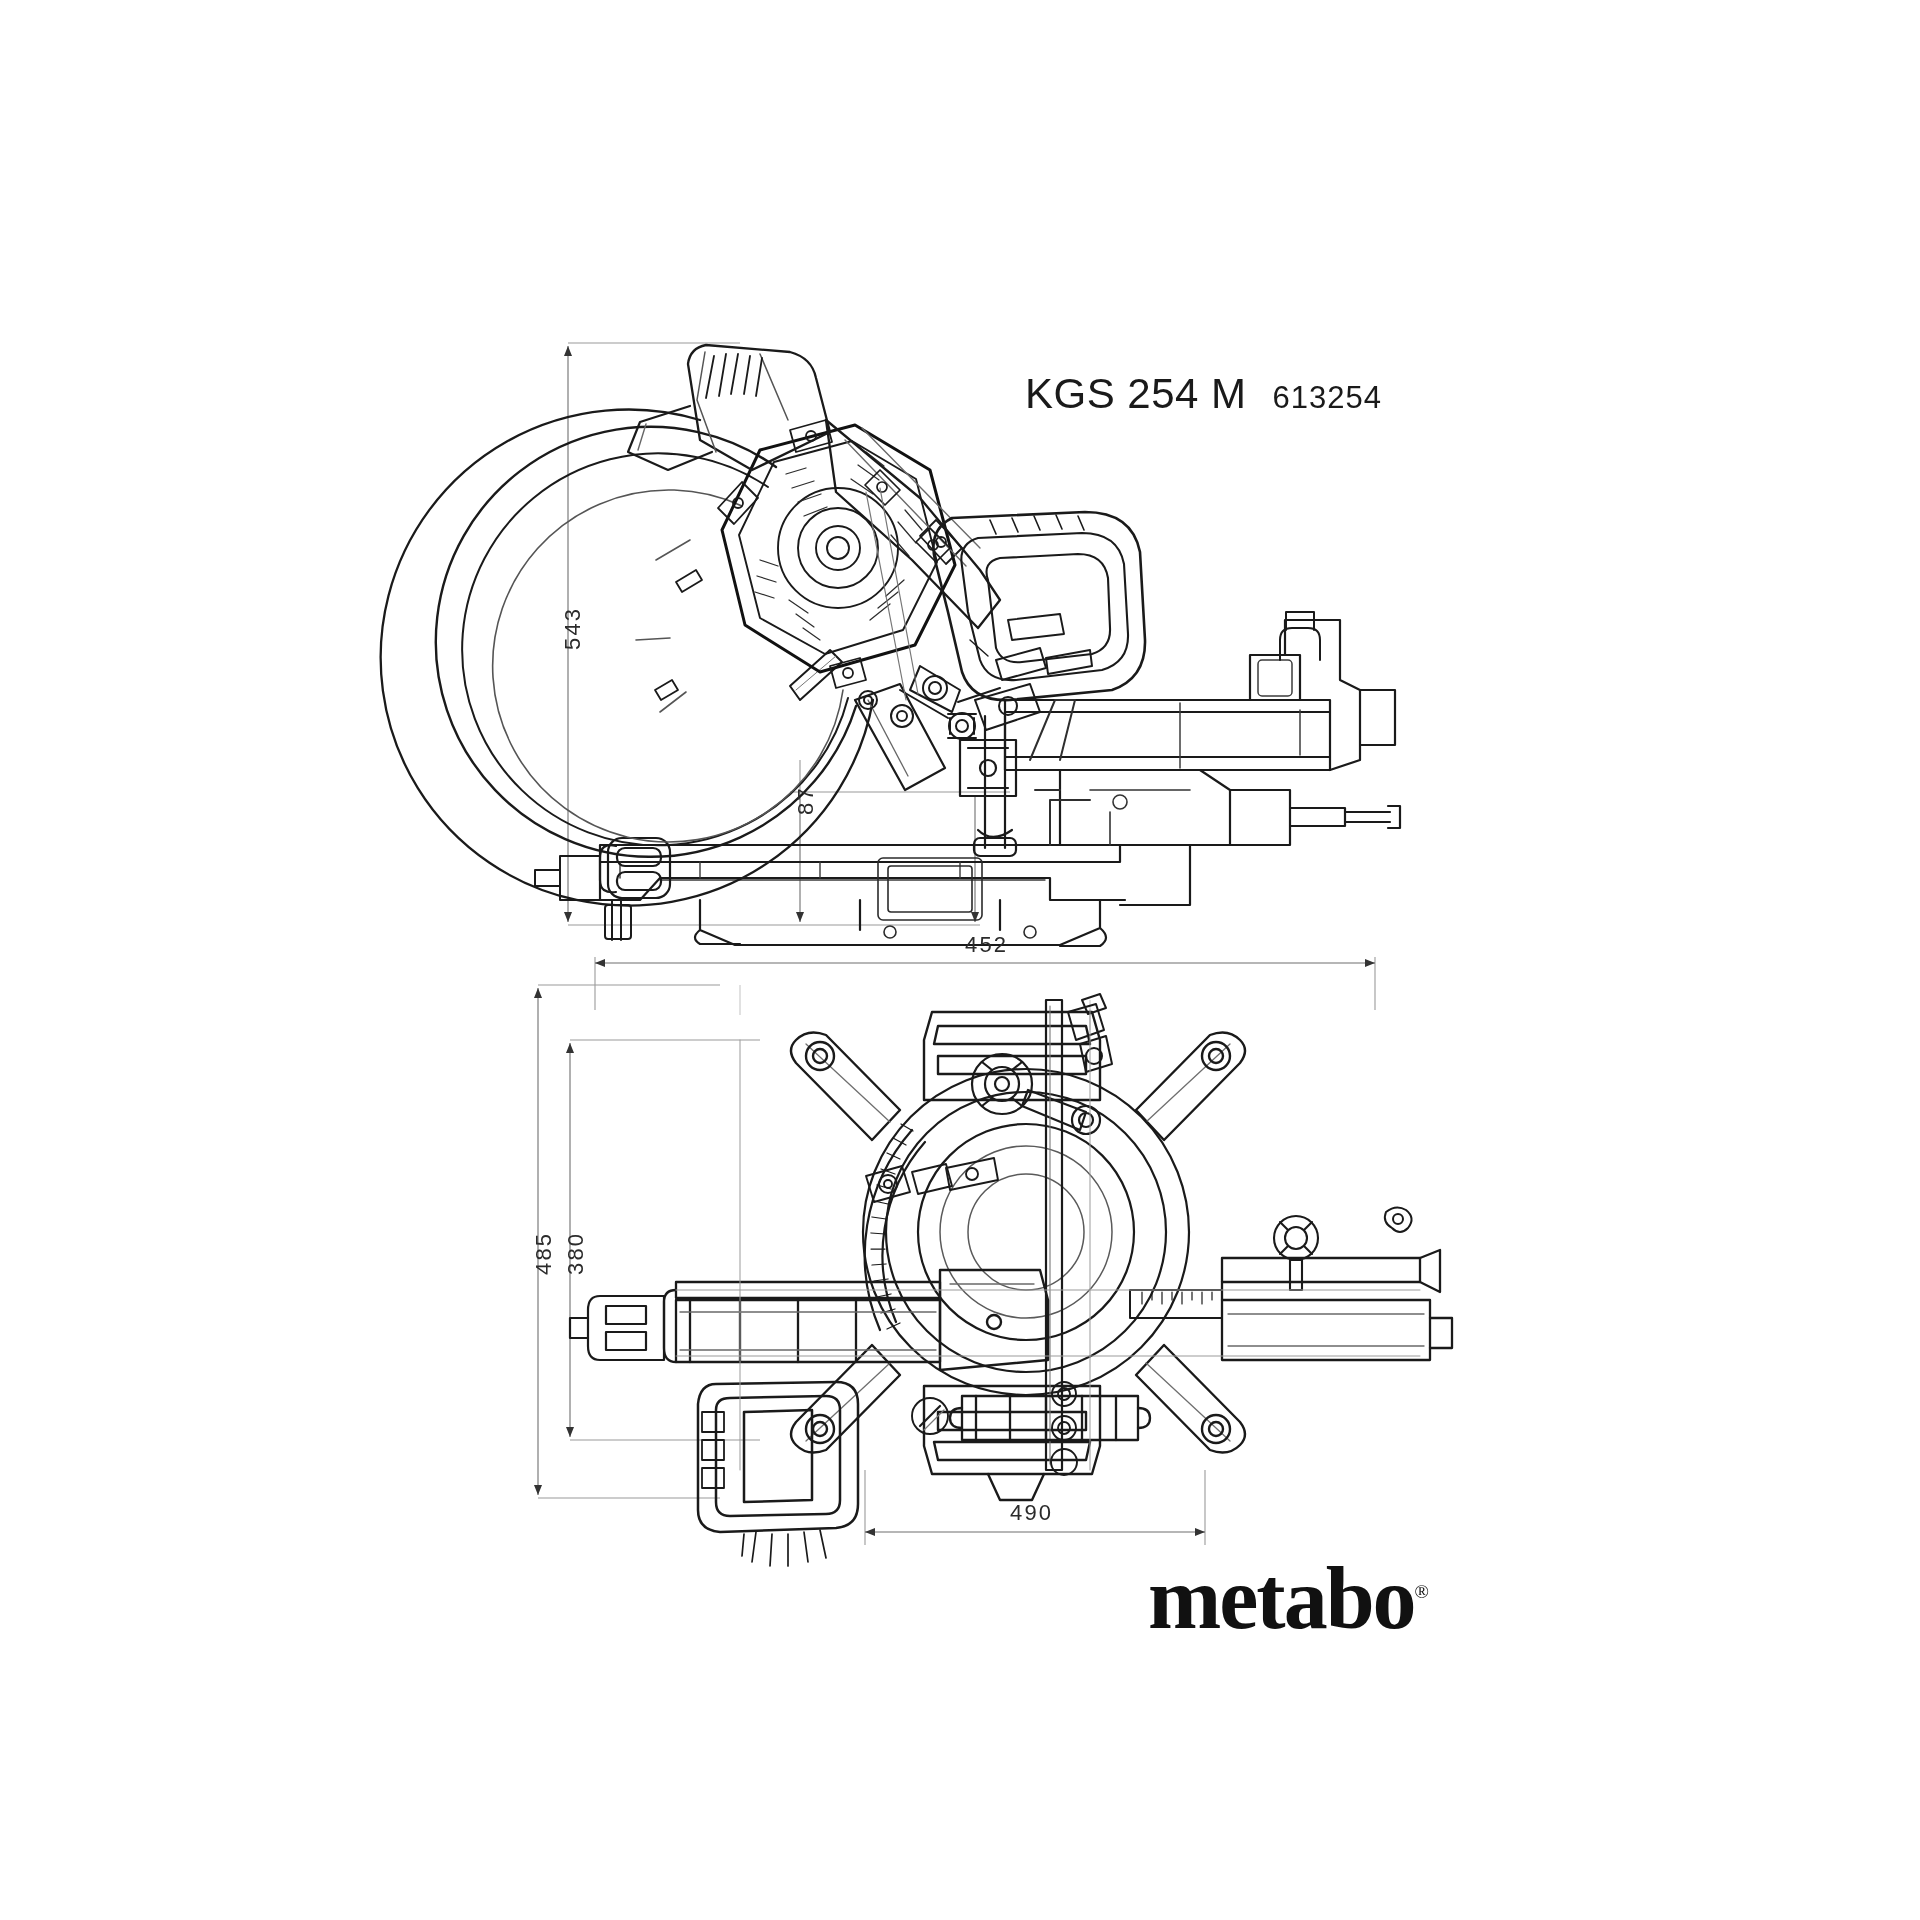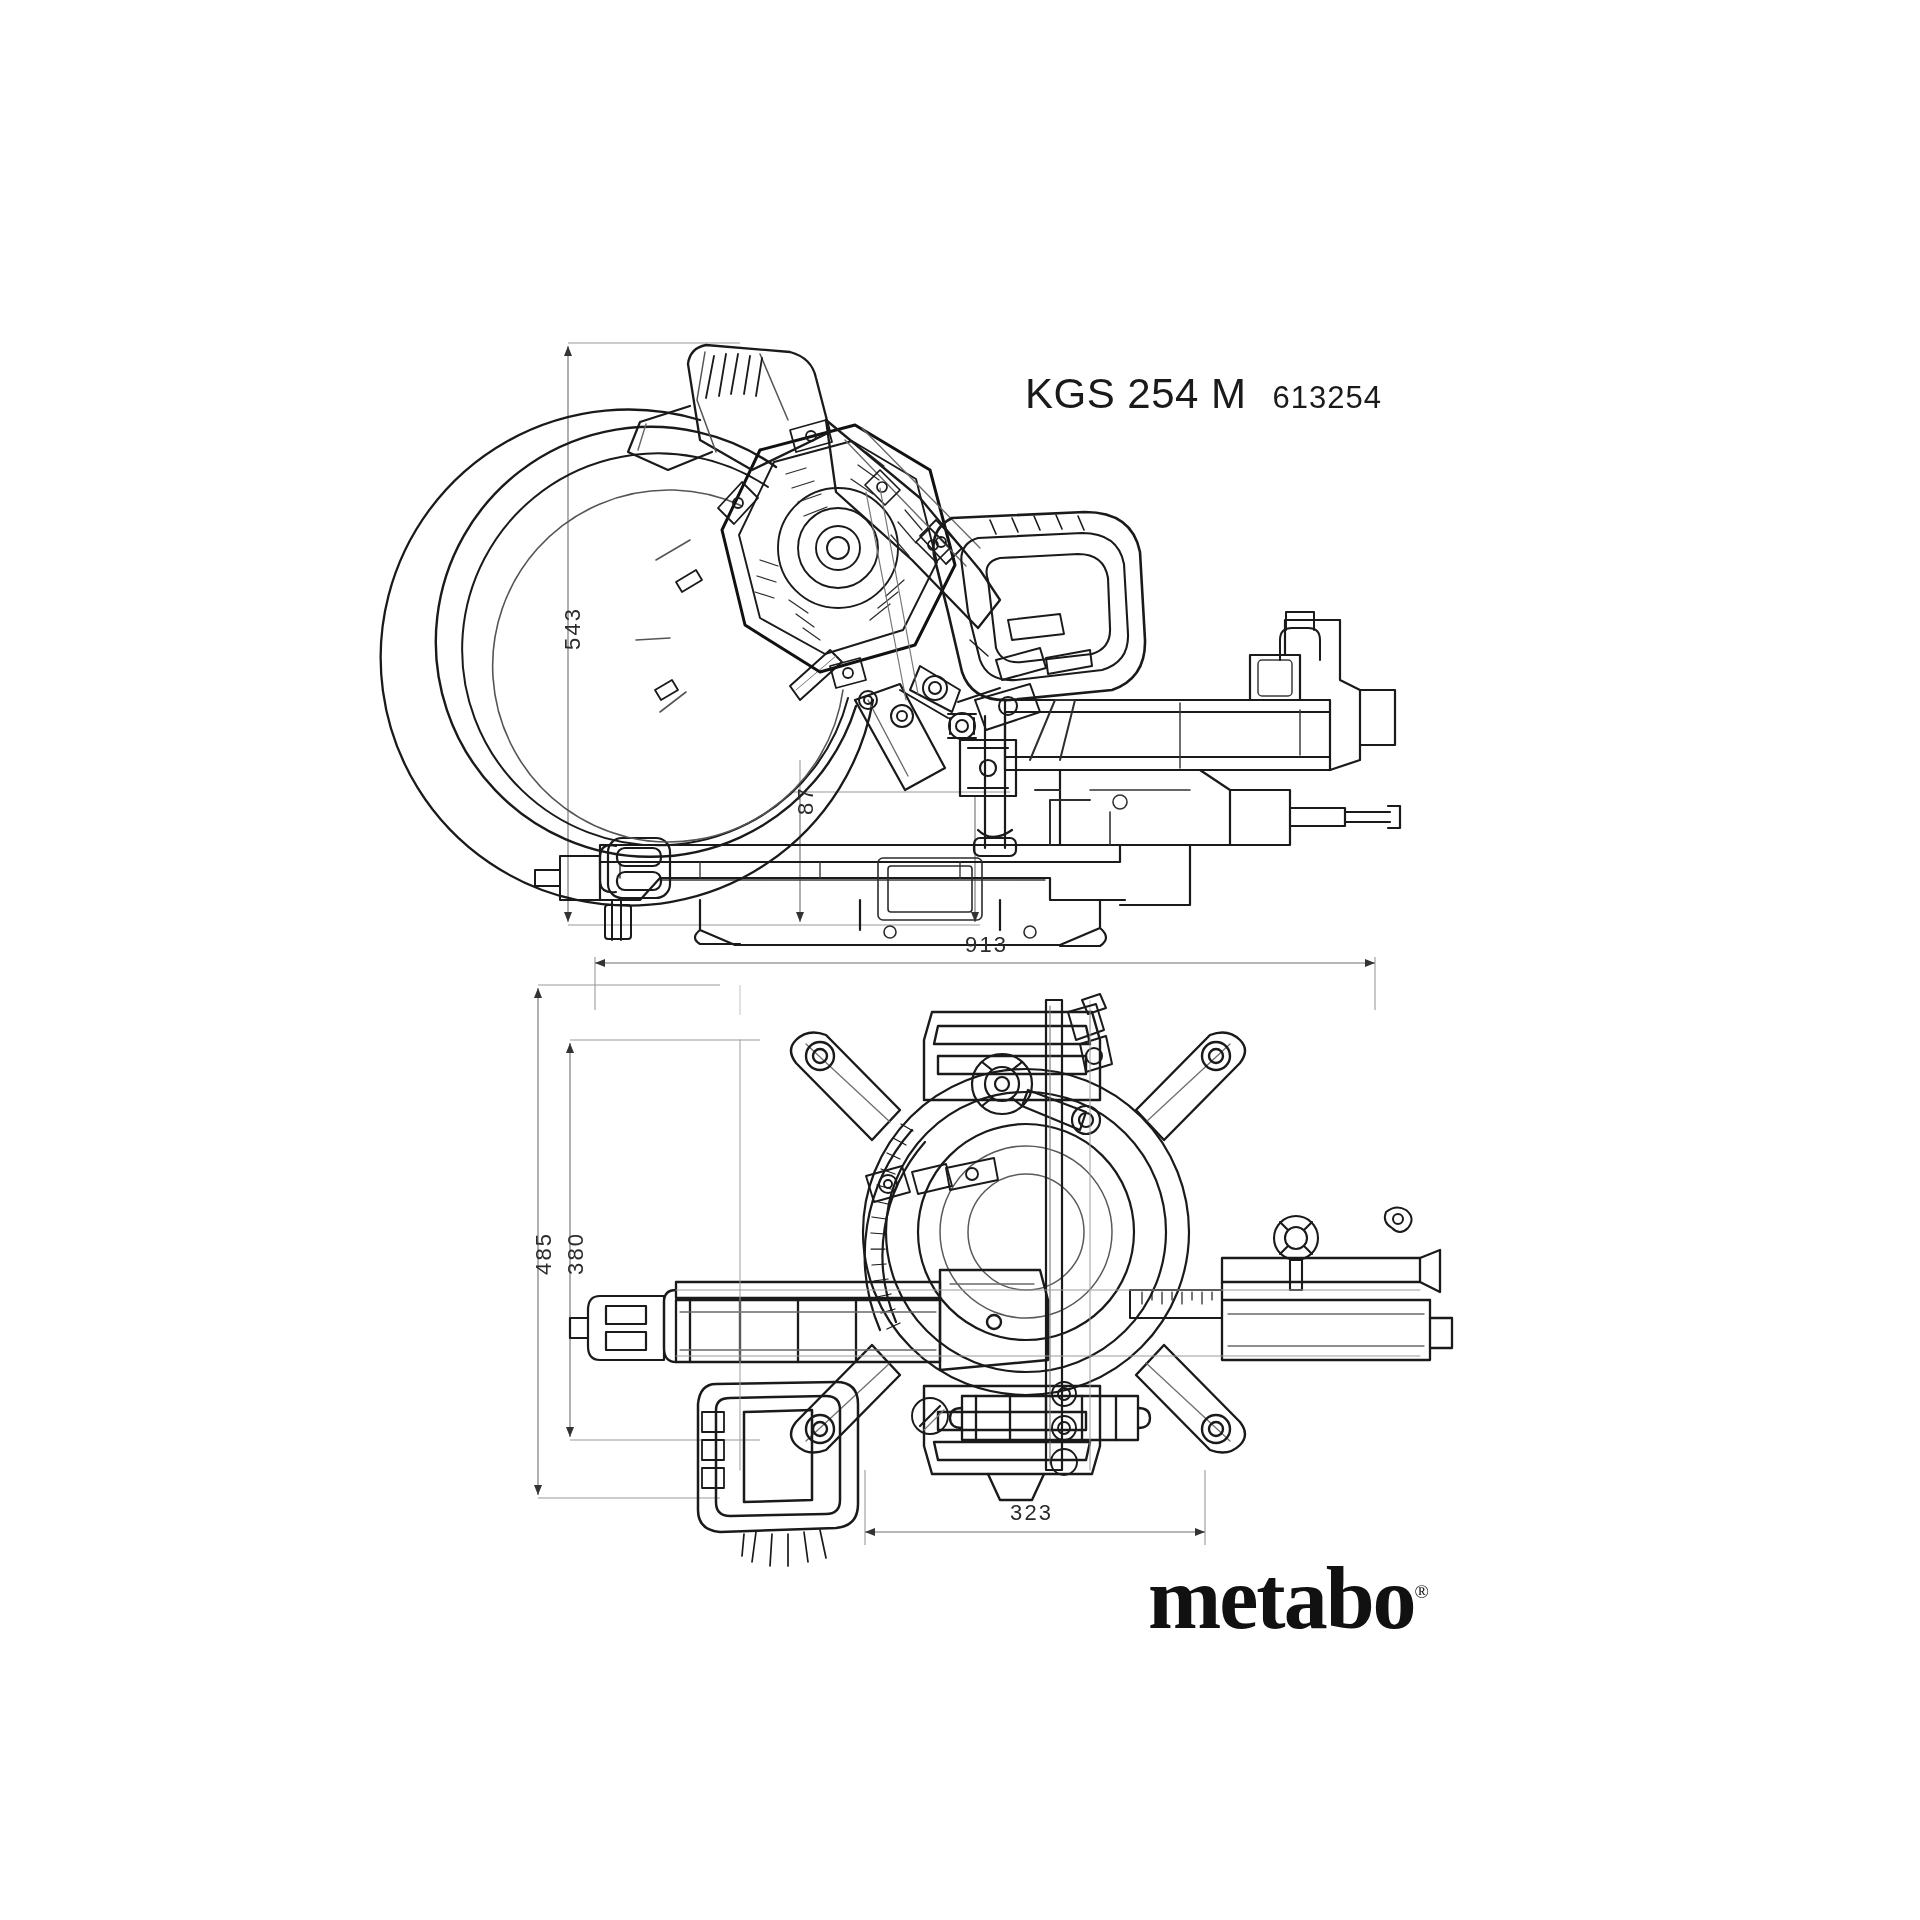--- a/index.html
+++ b/index.html
@@ -518,20 +518,20 @@
       </g>
     </g>
   </svg>
 
   <div class="title-block">
     <span class="title-model">KGS 254 M</span><span class="title-art">613254</span>
   </div>
 
   <div class="dimtext vert" style="left:560px;top:650px;">543</div>
   <div class="dimtext vert" style="left:793px;top:815px;">87</div>
-  <div class="dimtext" style="left:965px;top:932px;">913</div>
+  <div class="dimtext" style="left:965px;top:932px;">452</div>
   <div class="dimtext vert" style="left:531px;top:1275px;">485</div>
   <div class="dimtext vert" style="left:563px;top:1275px;">380</div>
-  <div class="dimtext" style="left:1010px;top:1500px;">323</div>
+  <div class="dimtext" style="left:1010px;top:1500px;">490</div>
 
   <div class="logo"><span>metabo</span><span class="reg">®</span></div>
 
 </div>
 
 </body></html>

